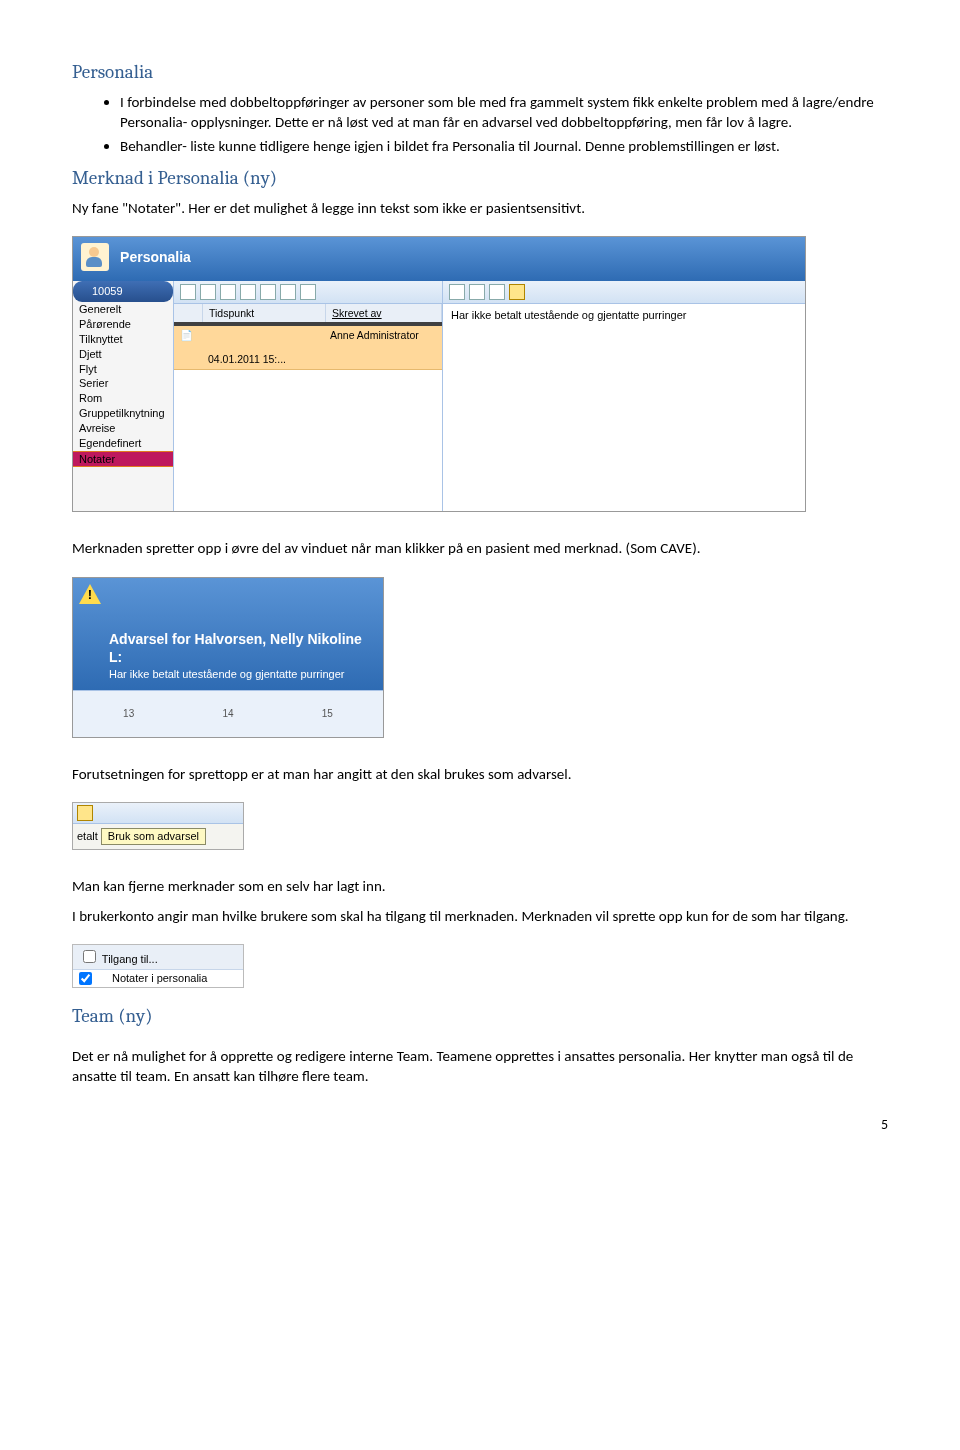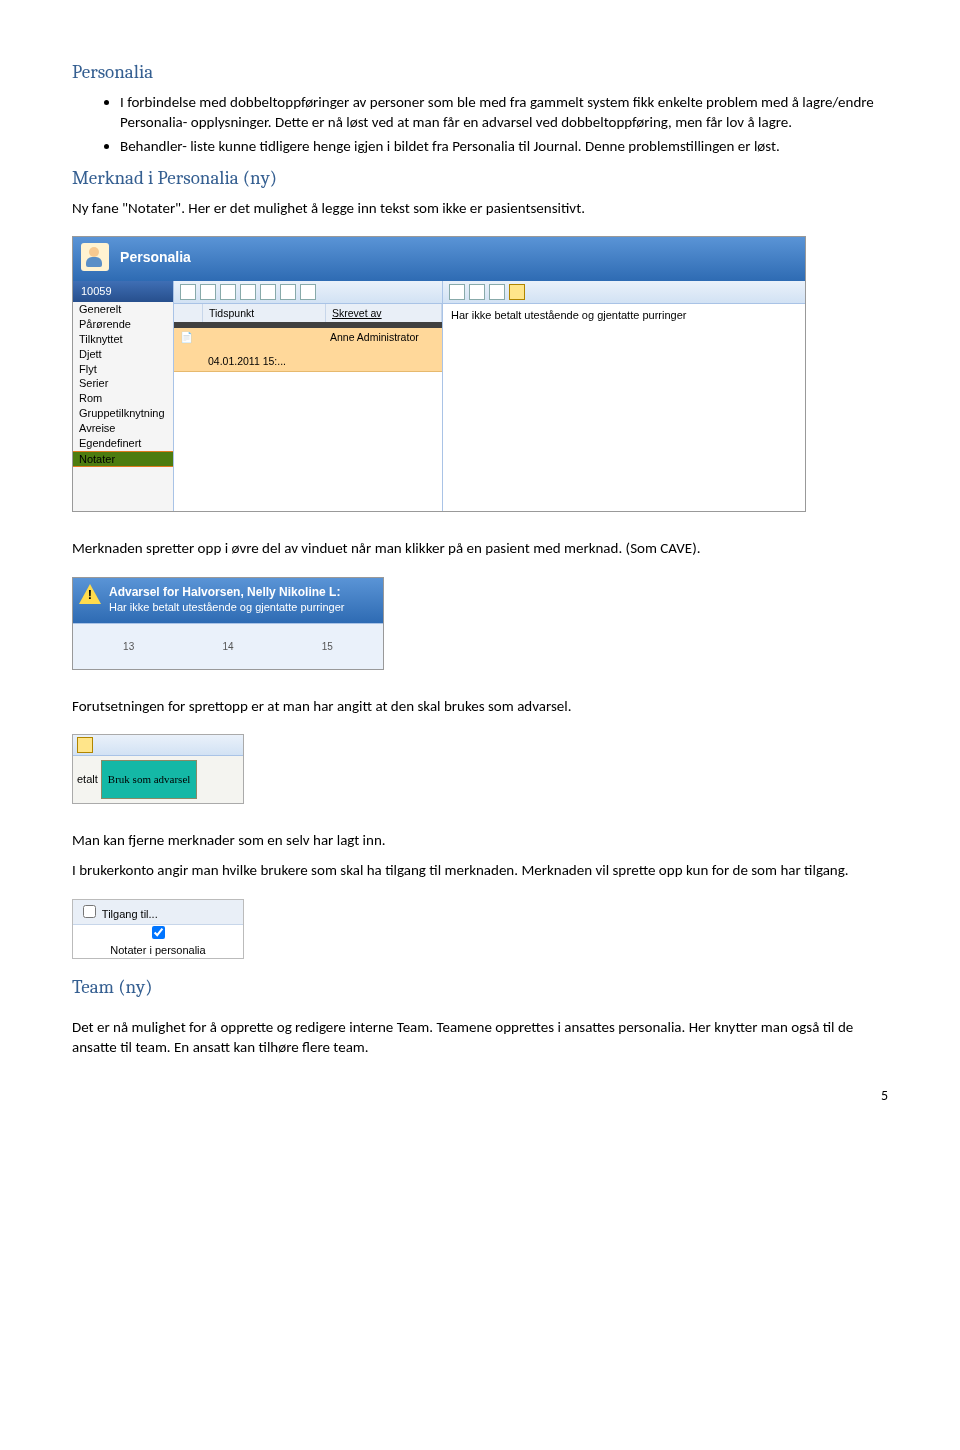--- a/index.html
+++ b/index.html
@@ -79,28 +79,29 @@
     min-height: 230px;
   }
   .pwin .sidecol {
     width: 100px;
     border-right: 1px solid #a9c3e6;
     background: #f5f5f5;
   }
   .pwin .sidecol .sidetab {
     background: linear-gradient(#3f6fb5,#274f8d);
     color:#fff;
-    padding: 3px 8px;
+    padding: 3px 19px;
+    border-radius: 9px;
   }
   .pwin .sidecol .sitem {
     padding: 0 6px;
     color:#000;
   }
   .pwin .sidecol .sitem.selected {
-    background:#4d7c0f;
+    background:#be185d;
     border-top:1px solid #e07a1f;
     border-bottom:1px solid #e07a1f;
   }
   .pwin .midcol {
     width: 268px;
     border-right: 1px solid #a9c3e6;
   }
   .pwin .toolbar {
     background: linear-gradient(#eaf1fa,#d2e2f4);
     border-bottom: 1px solid #a9c3e6;
@@ -109,21 +110,21 @@
     gap:4px;
     align-items:center;
   }
   .pwin .toolbar span.ti {
     width:14px; height:14px; display:inline-block;
     border:1px solid #8aa;
     background:#fff;
   }
   .pwin .listhead {
     display:flex;
-    border-bottom: 6px solid #404040;
+    border-bottom: 4px solid #404040;
     background:#e9eff7;
   }
   .pwin .listhead div {
     padding: 2px 6px;
     border-right:1px solid #c7d6ea;
     font-size:10.5px;
   }
   .pwin .listrow {
     display:flex;
     background:#ffd89a;
@@ -169,21 +170,21 @@
   .advpop .ahead .awarn:before {
     content:""; position:absolute; left:0; top:0;
     border-left:11px solid transparent;
     border-right:11px solid transparent;
     border-bottom:20px solid #ffdb4d;
   }
   .advpop .ahead .awarn:after {
     content:"!"; position:absolute; left:0; top:2px; width:22px;
     text-align:center; color:#000; font-weight:bold; font-size:13px;
   }
-  .advpop .ahead .atitle { font-weight:bold; font-size:12px; }
+  .advpop .ahead .atitle { font-weight:bold; font-size:14px;margin-top:46px; }
   .advpop .ruler {
     background:#eaf1fa; border-top:1px solid #a9c3e6;
     font-size:10px; padding:16px 6px; color:#555;
     display:flex; justify-content:space-around;
   }
   
   .ttipwin {
     width: 170px;
     font-family: Tahoma, Arial, sans-serif;
     font-size:11px;
@@ -196,41 +197,40 @@
     padding:2px 4px;
     display:flex; gap:8px; align-items:center;
   }
   .ttipwin .trow1 span.ti.warn {
     width:14px; height:14px; display:inline-block; background:#ffe58a; border:1px solid #b08500;
   }
   .ttipwin .trow2 {
     padding:4px;
   }
   .ttipwin .trow2 .tip {
-    display:inline-block; background:#14b8a6;
+    display:inline-block; background:#fef9c3;
     border:1px solid #8a8a66;
-    padding:11px 6px;
-    font-family:Liberation Serif, serif;
+    padding:0 6px;
   }
   
   .chkwin {
     width:170px;
     border:1px solid #bbb;
     font-family: Tahoma,Arial,sans-serif;
     font-size:11px;
     background:#fff;
   }
   .chkwin .chhead {
     background:#e9eff7;
     border-bottom:1px solid #c7d6ea;
     padding:2px 6px;
   }
   .chkwin .chitem {
     padding:1px 6px;
-    display:flex; align-items:center; gap:4px;flex-direction:column;
+    display:flex; align-items:center; gap:20px;
   }
   .chkwin .chitem input { margin:0; }
   .pageno {
     text-align:right;
     margin-top:30px;
     font-size:14px;
   }
 </style>
 </head>
 <body>

